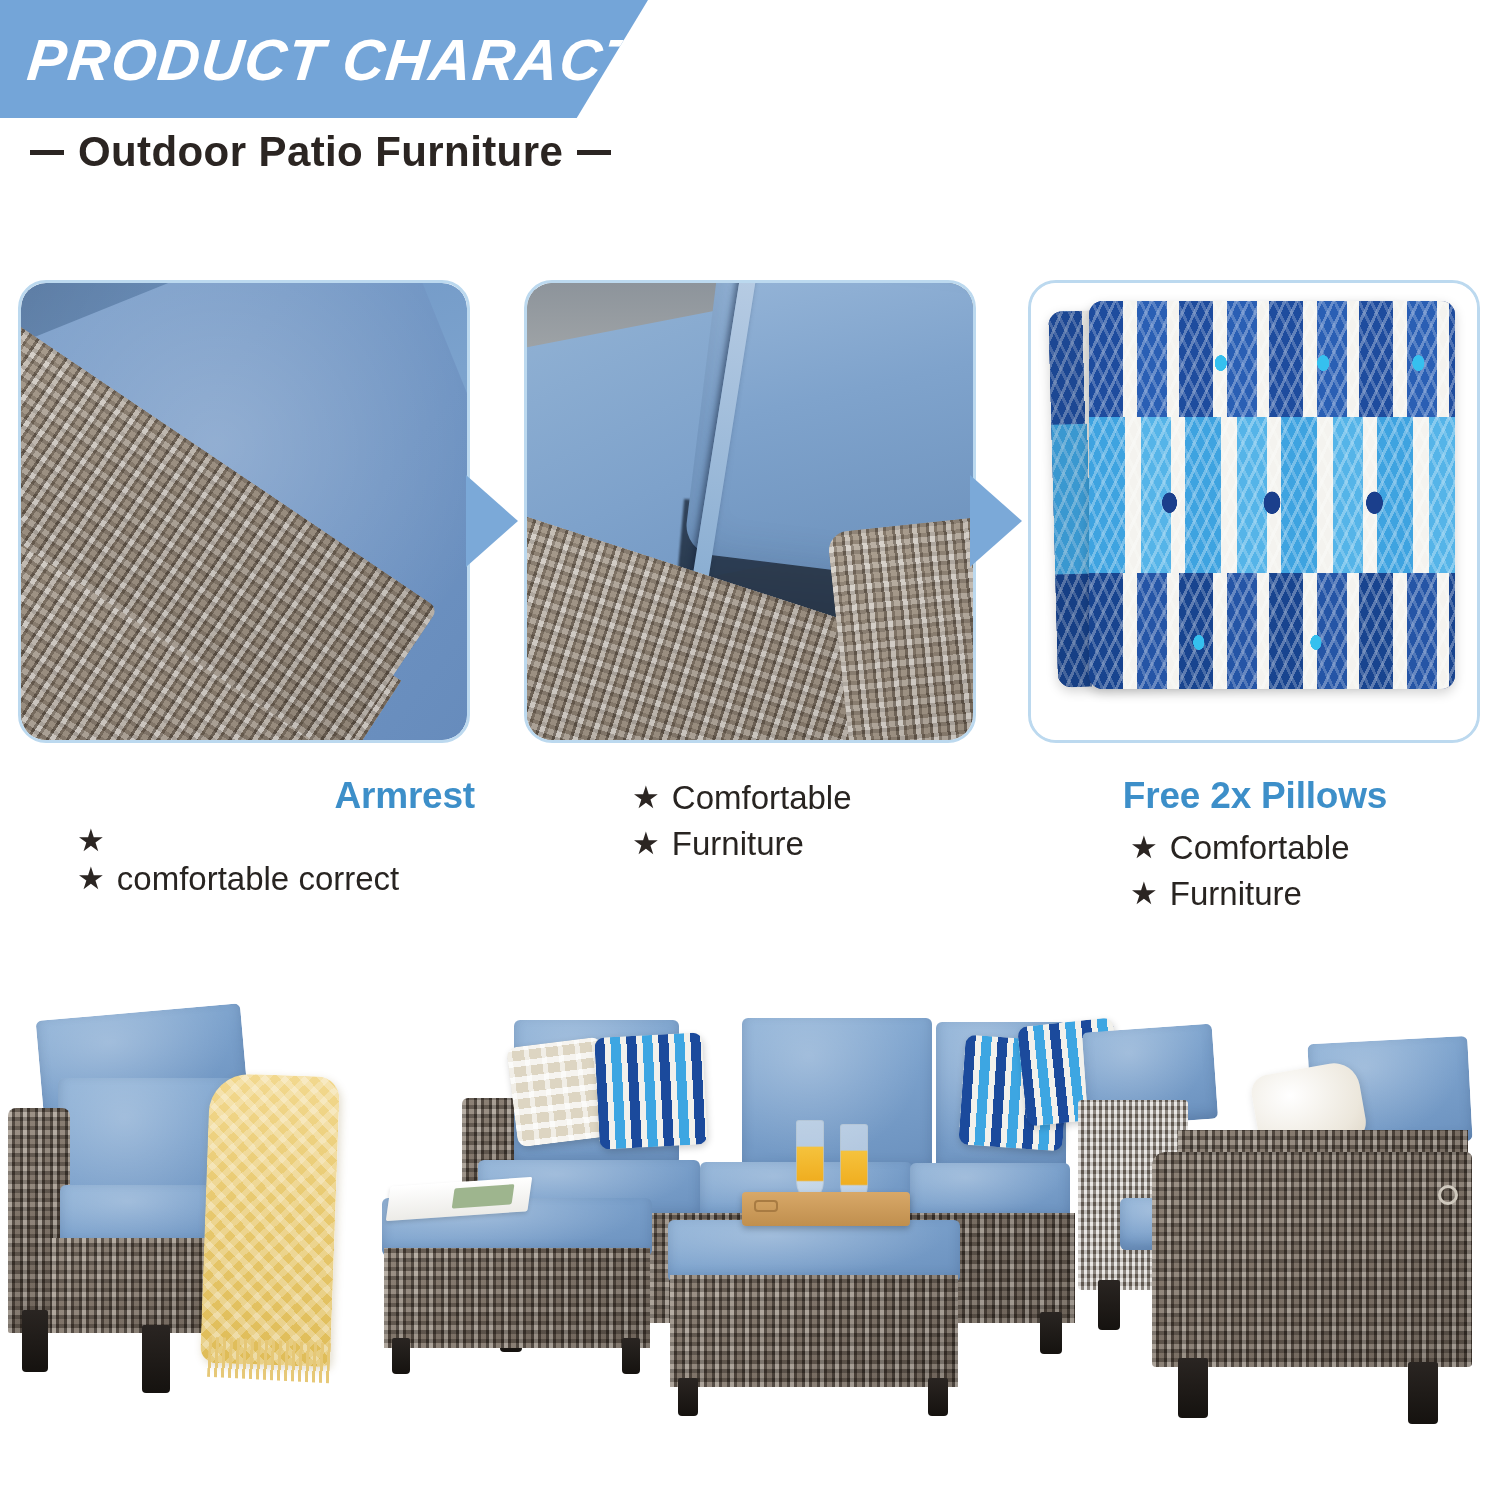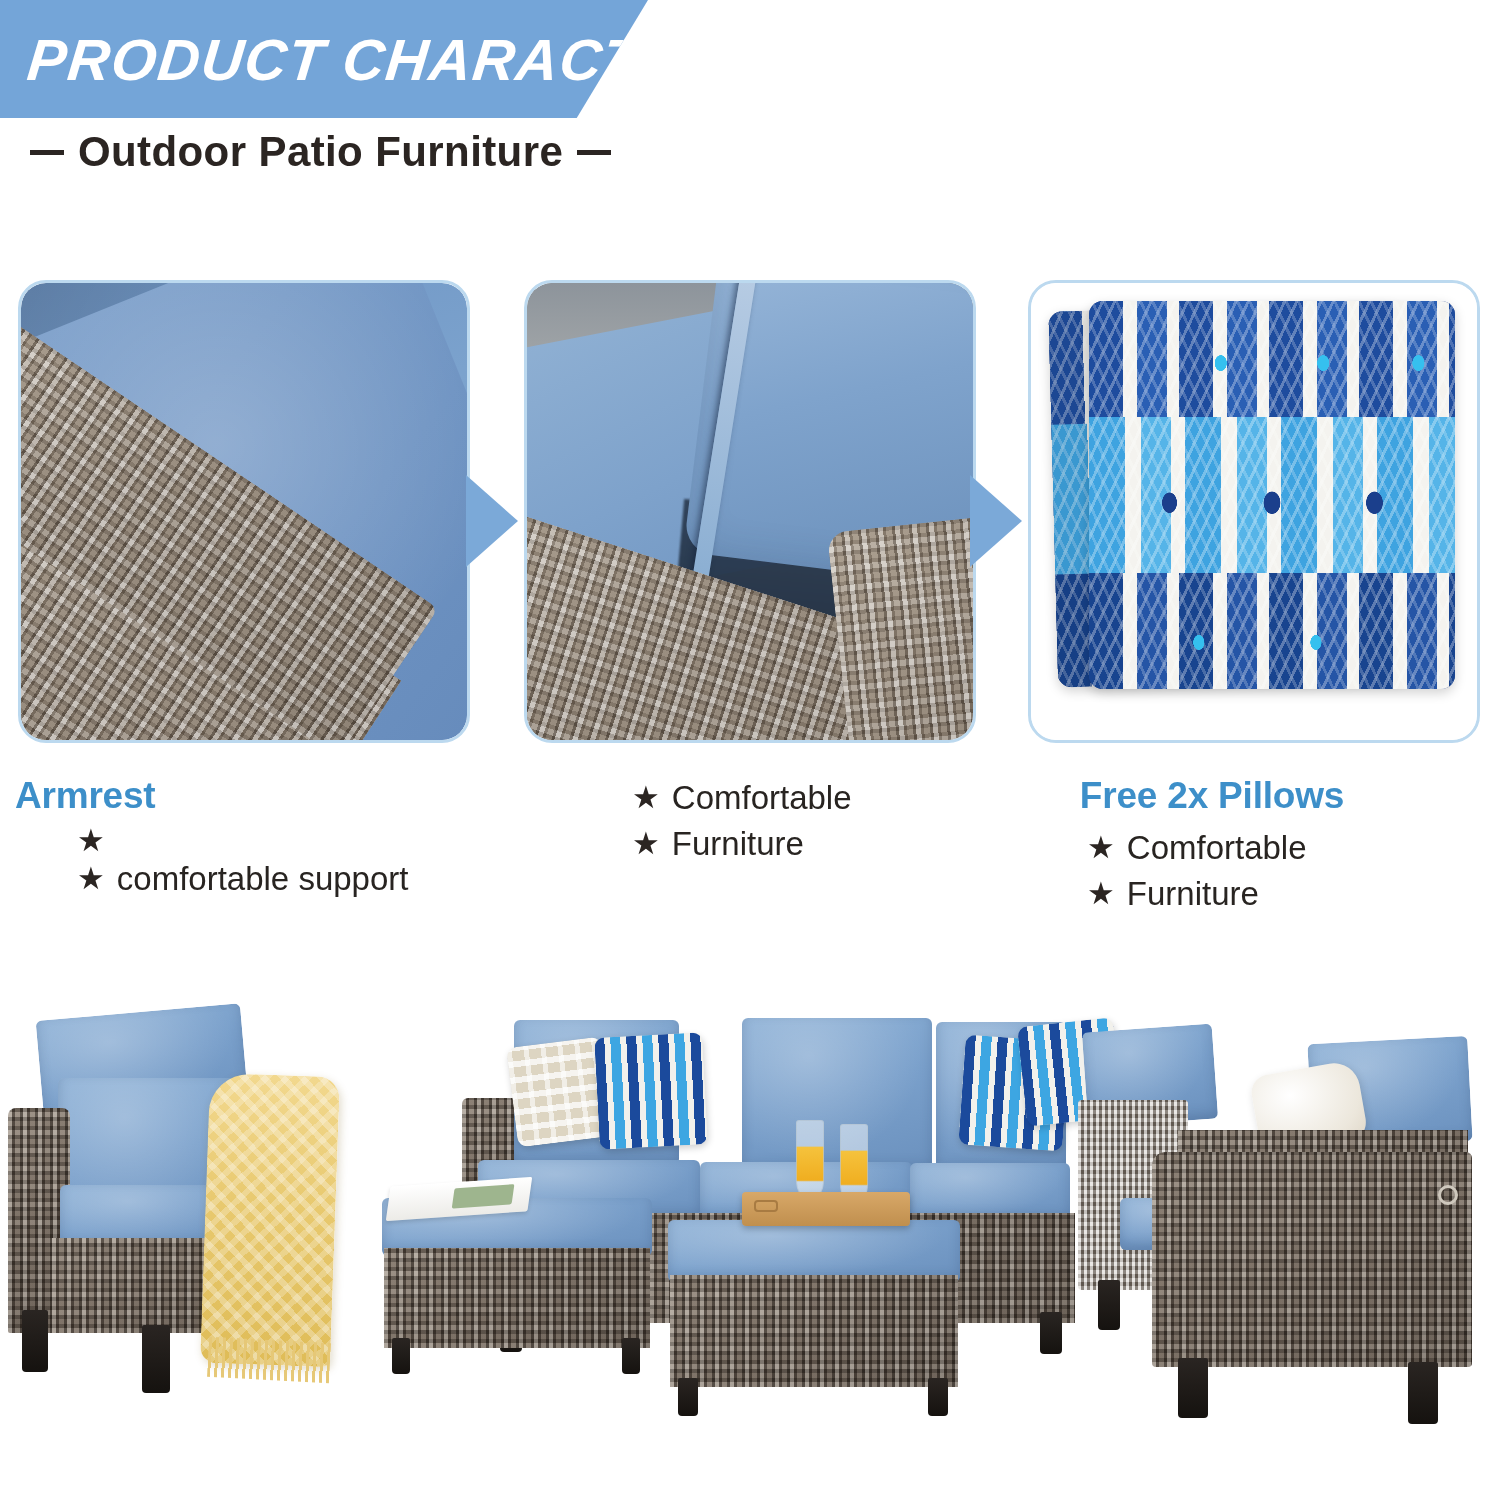--- a/index.html
+++ b/index.html
@@ -271,24 +271,24 @@
       radial-gradient(ellipse 12px 16px at 62% 88%, #35c0ef 45%, rgba(255,255,255,0) 48%);
   }
 
   
   .captions {
     position: absolute; left: 0; top: 775px; width: 1500px; height: 180px;
   }
   .cap-col { position: absolute; top: 0; width: 460px; }
   .cap-1 { left: 15px; }
   .cap-2 { left: 520px; }
-  .cap-3 { left: 982px; }
+  .cap-3 { left: 1025px; }
   .cap-title {
     font-size: 37px; font-weight: bold; color: #3d8fc9;
-    text-align: left; letter-spacing: -0.2px; margin: 0 0 8px 0;
+    text-align: right; letter-spacing: -0.2px; margin: 0 0 8px 0;
     white-space: nowrap;
   }
   .cap-2 .cap-title, .cap-3 .cap-title { text-align: center; }
   .bullets { margin: 0; padding: 0; list-style: none; }
   .bullet {
     display: flex; align-items: center; gap: 12px;
     font-size: 33px; color: #282421; line-height: 1.38;
     white-space: nowrap;
   }
   .star { font-size: 31px; color: #2b2522; line-height: 1; }
@@ -556,21 +556,21 @@
 <div class="captions">
 
   <div class="cap-col cap-1">
     <div class="cap-title">Armrest</div>
     <ul class="bullets">
       <li class="bullet">
         <span class="star">★</span>
       </li>
       <li class="bullet">
         <span class="star">★</span>
-        <span>comfortable support</span>
+        <span>comfortable correct</span>
       </li>
     </ul>
   </div>
 
   <div class="cap-col cap-2">
     <ul class="bullets">
       <li class="bullet">
         <span class="star">★</span>
         <span>Comfortable</span>
       </li>

